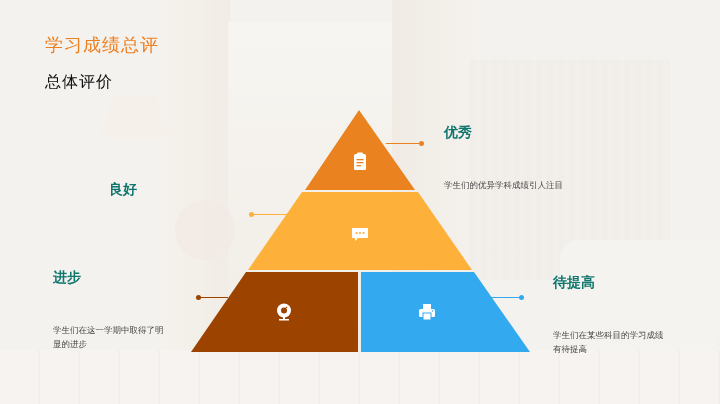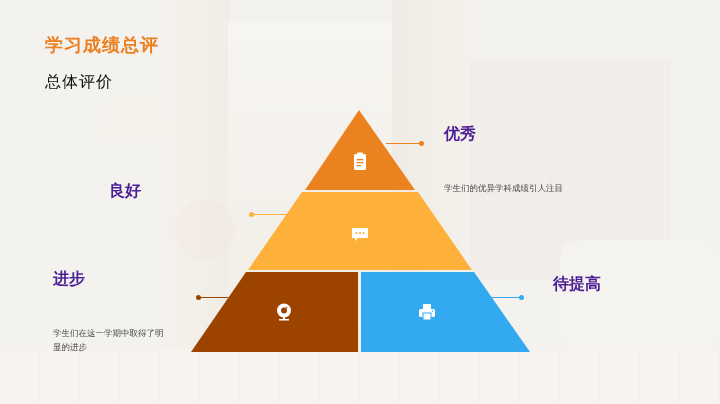--- a/index.html
+++ b/index.html
@@ -22,21 +22,21 @@
   .bg .lamp { position: absolute; left: 100px; top: 96px; width: 70px; height: 42px;
     background: #f3ece2; clip-path: polygon(20% 0, 80% 0, 100% 100%, 0 100%); }
   .bg .plant { position: absolute; left: 175px; top: 200px; width: 60px; height: 60px;
     border-radius: 50%; background: #eddcd6; opacity: .7; }
   .bg .sofa-r { position: absolute; left: 560px; top: 240px; width: 160px; height: 110px;
     background: #f4f1ee; border-radius: 18px; }
   .bg .floor { position: absolute; left: 0; top: 350px; width: 720px; height: 54px;
     background: repeating-linear-gradient(90deg, #f5f2ef 0 38px, #efebe6 38px 40px); }
   .bg .veil { position: absolute; inset: 0; background: rgba(246,244,241,.55); }
 
-  .title { position: absolute; left: 45px; top: 33px; font-size: 18px; font-weight: bold;
+  .title { position: absolute; left: 45px; top: 33px; font-size: 18px; font-weight: normal;
     color: #ec7f1f; letter-spacing: 1px; }
   .subtitle { position: absolute; left: 45px; top: 72px; font-size: 16px; font-weight: normal;
     color: #111; letter-spacing: 1px; }
 
   .pyramid { position: absolute; left: 0; top: 0; width: 720px; height: 404px; }
   .seg { position: absolute; }
   .seg-top { left: 0; top: 0; width: 720px; height: 404px; background: var(--c);
     clip-path: polygon(359px 110px, 415px 190px, 305px 190px); }
   .seg-mid { left: 0; top: 0; width: 720px; height: 404px; background: var(--c);
     clip-path: polygon(302px 192px, 418px 192px, 472px 270px, 248px 270px); }
@@ -45,21 +45,21 @@
   .seg-br { left: 0; top: 0; width: 720px; height: 404px; background: var(--c);
     clip-path: polygon(361px 272px, 474px 272px, 530px 352px, 361px 352px); }
 
   .icon { position: absolute; width: 22px; height: 22px; display: flex; align-items: center; justify-content: center; }
   .icon svg { width: 22px; height: 22px; }
 
   .connector { position: absolute; height: 1px; }
   .connector .dot { position: absolute; top: -2px; width: 5px; height: 5px; border-radius: 50%; background: inherit; }
 
   .label { position: absolute; }
-  .label .h { font-size: 16px; font-weight: bold; color: #4c1d95; margin-bottom: 6px; }
+  .label .h { font-size: 14px; font-weight: bold; color: #0f766e; margin-bottom: 6px; }
   .label .d { font-size: 8.5px; color: #444; line-height: 14px; margin-top: 36px; }
 </style>
 </head>
 <body>
 
 <div class="bg">
   <div class="curtain-l"></div>
   <div class="window"></div>
   <div class="curtain-r"></div>
   <div class="shelf"></div>
@@ -134,13 +134,14 @@
 </div>
 <div class="label" style="left:109px; top:181px; width:118px;">
   <div class="h">良好</div>
 </div>
 <div class="label" style="left:53px; top:269px; width:112px;">
   <div class="h">进步</div>
   <div class="d">学生们在这一学期中取得了明显的进步</div>
 </div>
 <div class="label" style="left:553px; top:274px; width:112px;">
   <div class="h">待提高</div>
+  <div class="d">学生们在某些科目的学习成绩有待提高</div>
 </div>
 
 </body></html>

